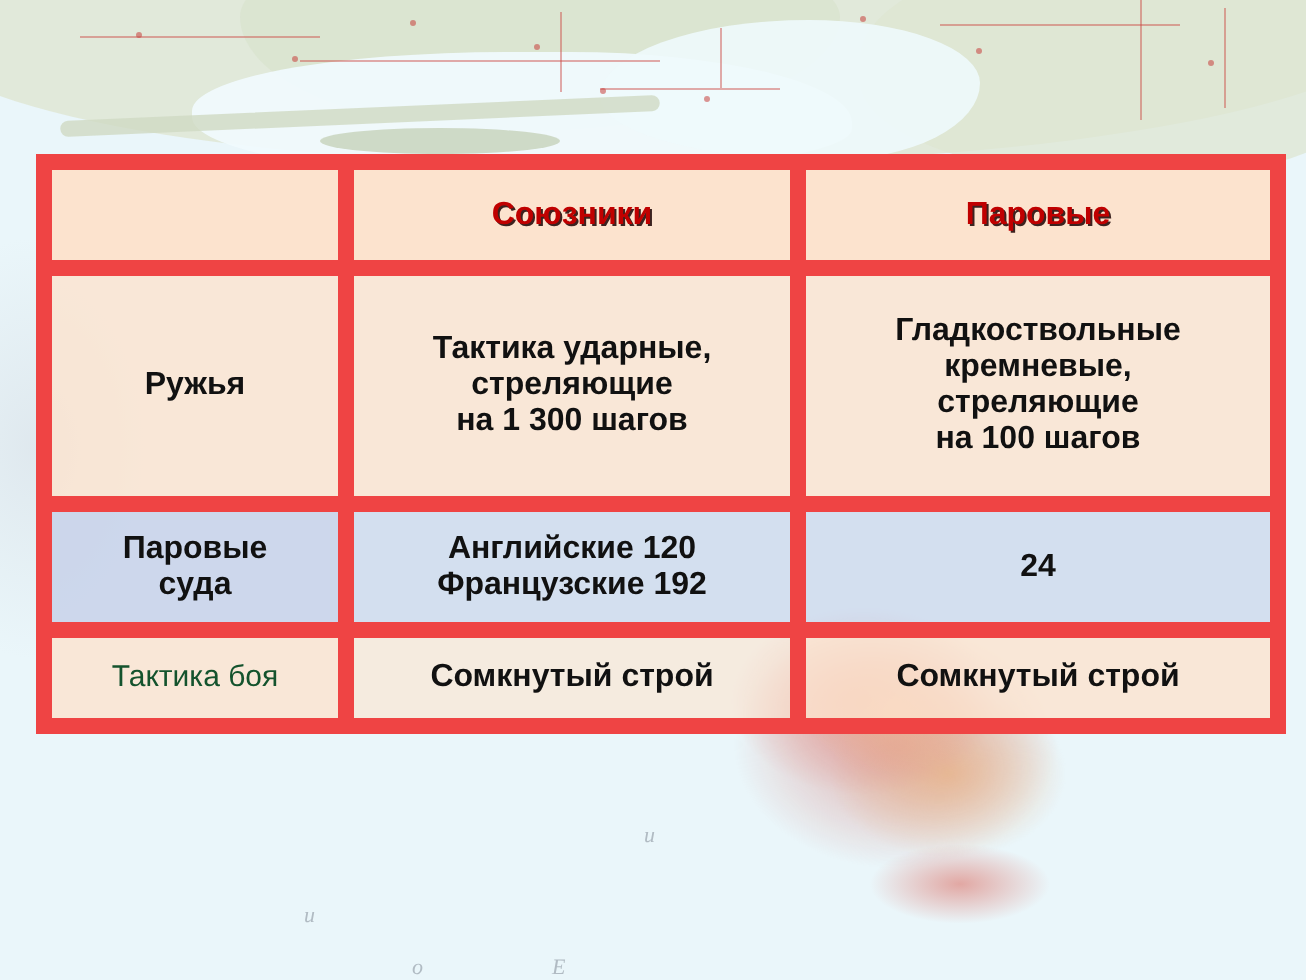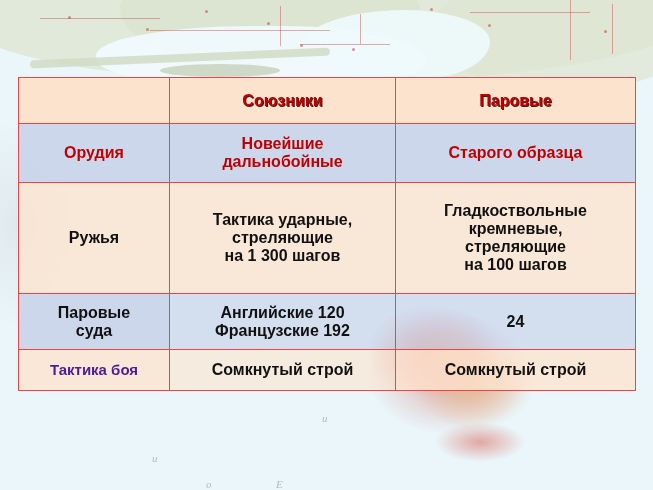--- a/index.html
+++ b/index.html
@@ -163,21 +163,21 @@
     top: 77px;
     width: 617px;
     z-index: 6;
   }
   table.cmp {
     border-collapse: collapse;
     width: 617px;
     table-layout: fixed;
   }
   table.cmp td {
-    border: 1px solid #ef4444;
+    border: 8px solid #ef4444;
     text-align: center;
     vertical-align: middle;
     padding: 3px 4px;
     line-height: 1.12;
   }
   col.c1 { width: 151px; }
   col.c2 { width: 226px; }
   col.c3 { width: 240px; }
 
   .bg-peach { background: #fce3ce; }
@@ -196,22 +196,22 @@
     font-weight: bold;
     font-size: 16px;
     text-shadow: 1px 1px 0 #3c2320;
   }
   .txt-black {
     color: #111111;
     font-weight: bold;
     font-size: 16px;
   }
   .txt-black-sm {
-    color: #4c1d95;
-    font-weight: bold;
+    color: #14532d;
+    font-weight: normal;
     font-size: 15px;
   }
 
   .row-head td { height: 39px; }
   .row-guns td { height: 52px; }
   .row-rifles td { height: 104px; }
   .row-ships td { height: 49px; }
   .row-tactics td { height: 34px; }
   .row-troops td { height: 54px; }
 
@@ -270,30 +270,20 @@
           <col class="c3">
       </colgroup>
       <tbody>
 
         <tr class="row-head">
           <td class="bg-peach"></td>
           <td class="bg-peach txt-red-sh">Союзники</td>
           <td class="bg-peach txt-red-sh">Паровые</td>
         </tr>
 
-        <tr class="row-guns">
-          <td class="bg-blue-t txt-red">Орудия</td>
-          <td class="bg-blue-t txt-red">
-            <span class="cell-line">Новейшие</span>
-            <span class="cell-line">дальнобойные</span>
-          </td>
-          <td class="bg-blue-t txt-red">
-            <span class="cell-line">Старого образца</span>
-          </td>
-        </tr>
 
         <tr class="row-rifles">
           <td class="bg-peach-t txt-black">Ружья</td>
           <td class="bg-peach-t txt-black">
             <span class="cell-line">Тактика ударные,</span>
             <span class="cell-line">стреляющие</span>
             <span class="cell-line">на 1 300 шагов</span>
           </td>
           <td class="bg-peach-t txt-black">
             <span class="cell-line">Гладкоствольные</span>

